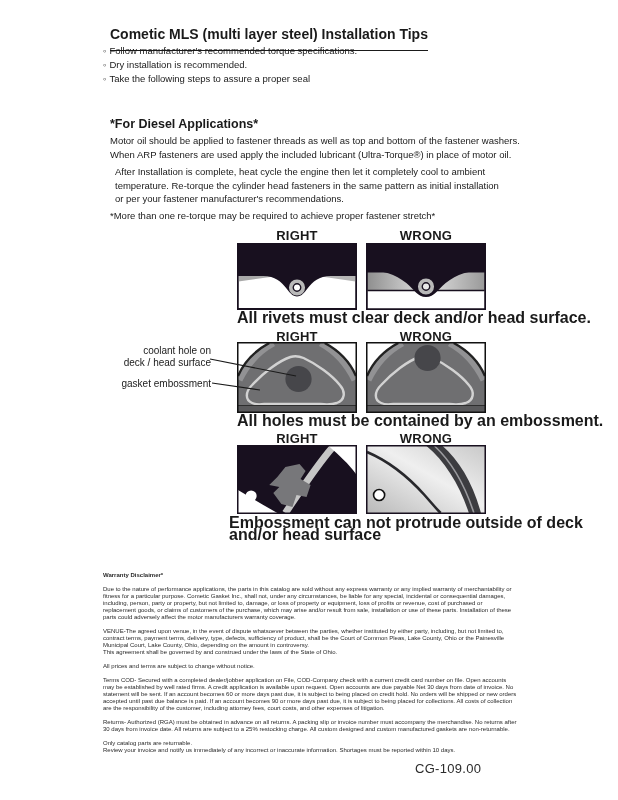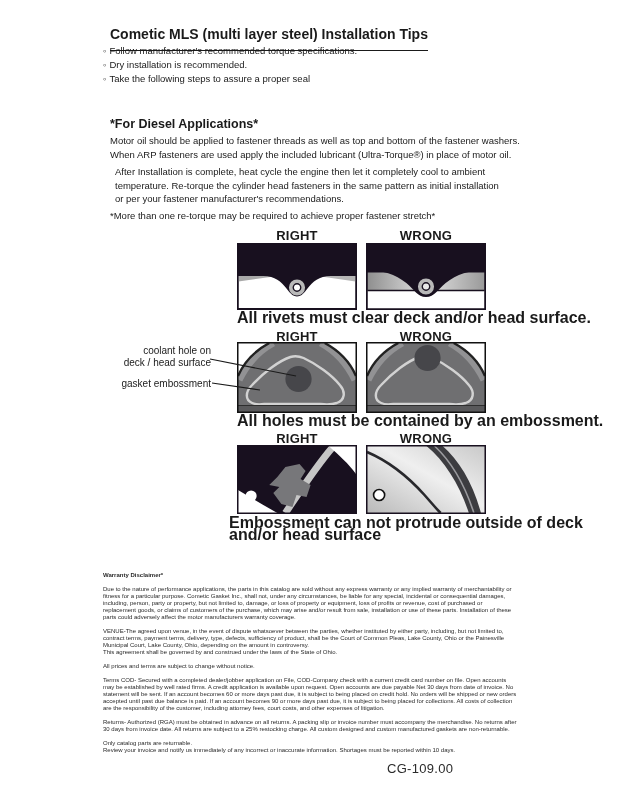--- a/index.html
+++ b/index.html
@@ -19,21 +19,21 @@
   .bullet.sub::before { content:"•"; margin-right:3px; }
   .dheading { font-size:12.5px; font-weight:bold; }
   .para { font-size:9.5px; line-height:13.5px; width:412px; }
   .pre { white-space:pre-line; }
   .dlabel { width:120px; text-align:center; font-weight:bold; font-size:13px; letter-spacing:0.2px; }
   .caption { font-weight:bold; font-size:16px; line-height:12px; }
   .side-label { font-size:10px; line-height:11.5px; text-align:right; width:106px; }
   .legal { width:414px; font-size:6px; line-height:7px; color:#2a2a2a; }
   .legal p { margin:0 0 7px 0; white-space:pre-line; }
   .legal-heading { font-weight:bold; font-size:6px; margin:0 0 7px 0; }
-  .pagenum { font-size:13px; color:#2b2b2b; letter-spacing:0.3px; }
+  .pagenum { font-size:13px; color:#2b2b2b; letter-spacing:0.3px;margin-left:28px; }
   svg { display:block; }
 </style>
 </head>
 <body>
 
 <div class="page">
 
   <div class="abs" style="top:25px; left:110px;">
     <span class="title">Cometic MLS (multi layer steel) Installation Tips</span>
   </div>

